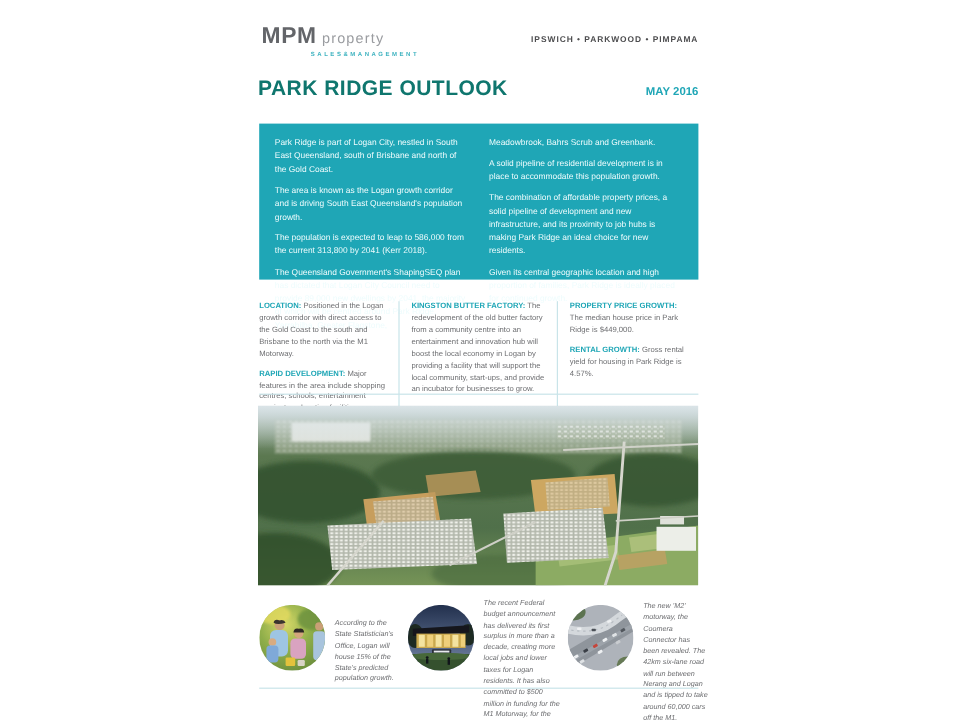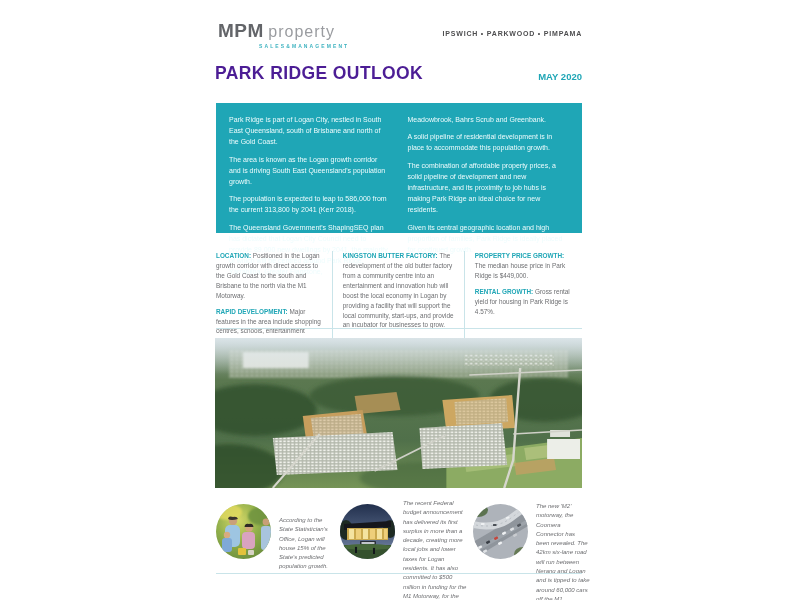--- a/index.html
+++ b/index.html
@@ -3,27 +3,27 @@
 <meta charset="utf-8">
 <style>
   * { margin:0; padding:0; box-sizing:border-box; }
   html,body { background:#ffffff; }
   body { font-family:"Liberation Sans", sans-serif; }
   .canvas { position:relative; width:800px; height:600px; background:#fff; overflow:hidden; margin:0 auto; }
 
   
   .logo { position:absolute; left:218px; top:20px; white-space:nowrap; }
   .logo .mpm { font-size:19px; font-weight:700; color:#636569; letter-spacing:.5px; }
-  .logo .prop { font-size:16px; font-weight:300; color:#9a9ca0; letter-spacing:1px; }
+  .logo .prop { font-size:12px; font-weight:300; color:#9a9ca0; letter-spacing:1px; }
   .logo .tagline { margin-left:41px; margin-top:1px; font-size:5px; letter-spacing:2.1px; color:#3fb3c0; font-weight:700; }
   .locations { position:absolute; top:30px; right:218px; font-size:7px; font-weight:700; letter-spacing:.8px; color:#4d4d4f; }
 
   
   .title-row { position:absolute; left:215px; top:63px; width:367px; display:flex; justify-content:space-between; align-items:flex-end; }
-  .title-row h1 { font-size:17.5px; font-weight:700; color:#4c1d95; letter-spacing:.4px; }
+  .title-row h1 { font-size:17.5px; font-weight:700; color:#0f766e; letter-spacing:.4px; }
   .title-row .date { font-size:9.5px; font-weight:700; color:#1fa6b6; padding-bottom:2px; }
 
   
   .intro-box { position:absolute; left:216px; top:103px; width:366px; height:130px; background:#1fa6b6; padding:11px 13px 9px 13px; display:flex; gap:17px; }
   .intro-box .col { flex:1; }
   .intro-box p { font-size:7px; line-height:1.6; color:#eefcfd; margin-bottom:6px; font-weight:400; }
 
   
   .info-cols { position:absolute; left:216px; top:251px; width:366px; display:grid; grid-template-columns:1fr 1.14fr 1.02fr; }
   .icol { padding-right:10px; }
@@ -56,21 +56,21 @@
 
   <div class="logo">
     <span class="mpm">MPM</span>
     <span class="prop">property</span>
     <div class="tagline">SALES&amp;MANAGEMENT</div>
   </div>
   <div class="locations">IPSWICH • PARKWOOD • PIMPAMA</div>
 
   <div class="title-row">
     <h1>PARK RIDGE OUTLOOK</h1>
-    <span class="date">MAY 2020</span>
+    <span class="date">MAY 2016</span>
   </div>
 
   <section class="intro-box">
     <div class="col">
       <p>Park Ridge is part of Logan City, nestled in South East Queensland, south of Brisbane and north of the Gold Coast.</p>
       <p>The area is known as the Logan growth corridor and is driving South East Queensland's population growth.</p>
       <p>The population is expected to leap to 586,000 from the current 313,800 by 2041 (Kerr 2018).</p>
       <p>The Queensland Government's ShapingSEQ plan has dictated that Logan City Council need to provide 89,000 new dwellings by 2041, the majority of which will be centred around Park Ridge, Yarrabilba, Greater Flagstone,</p>
     </div>
     <div class="col">

